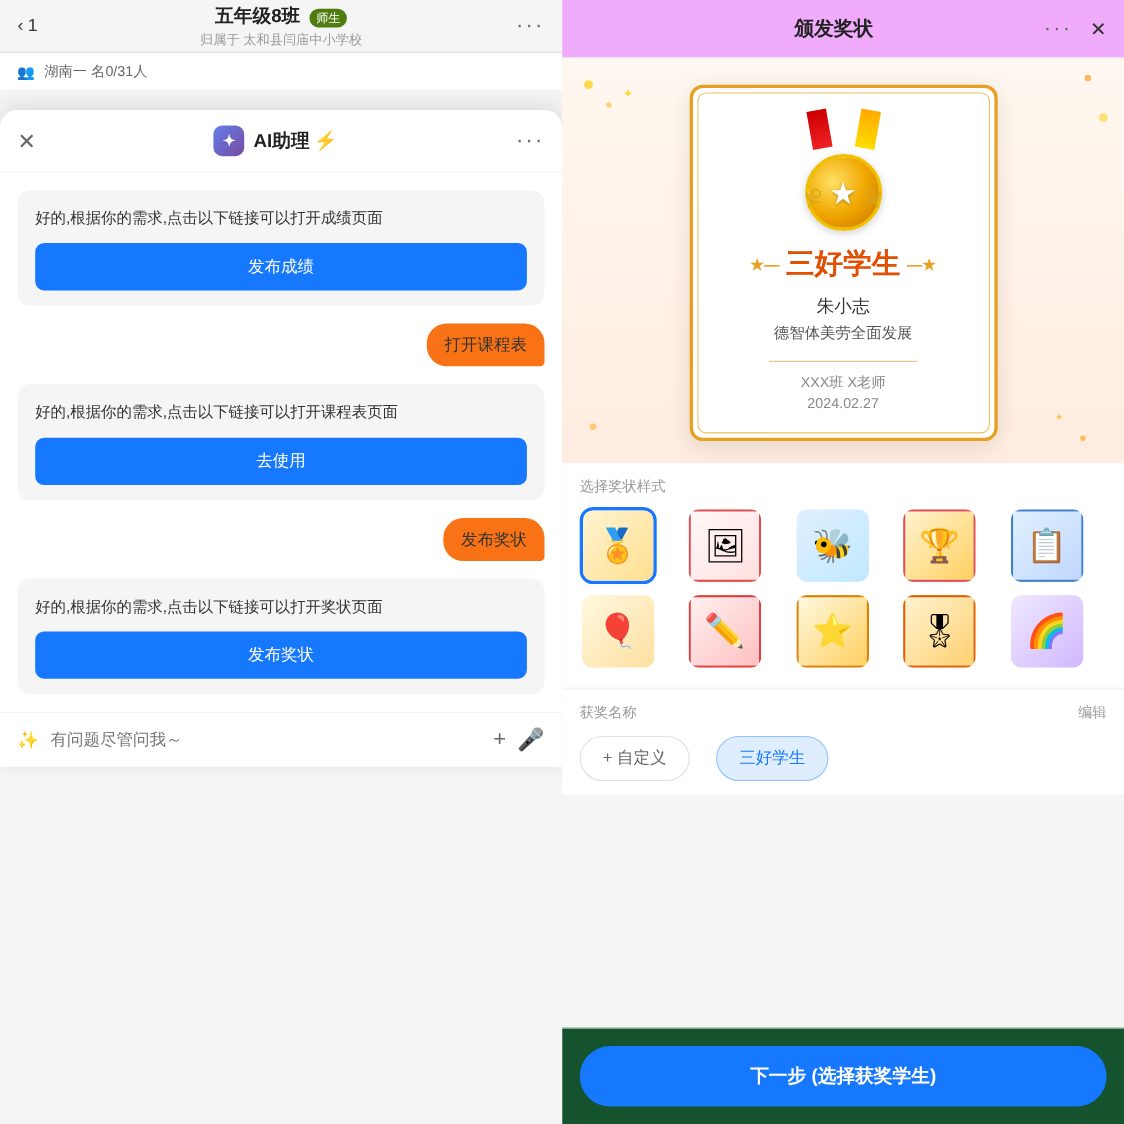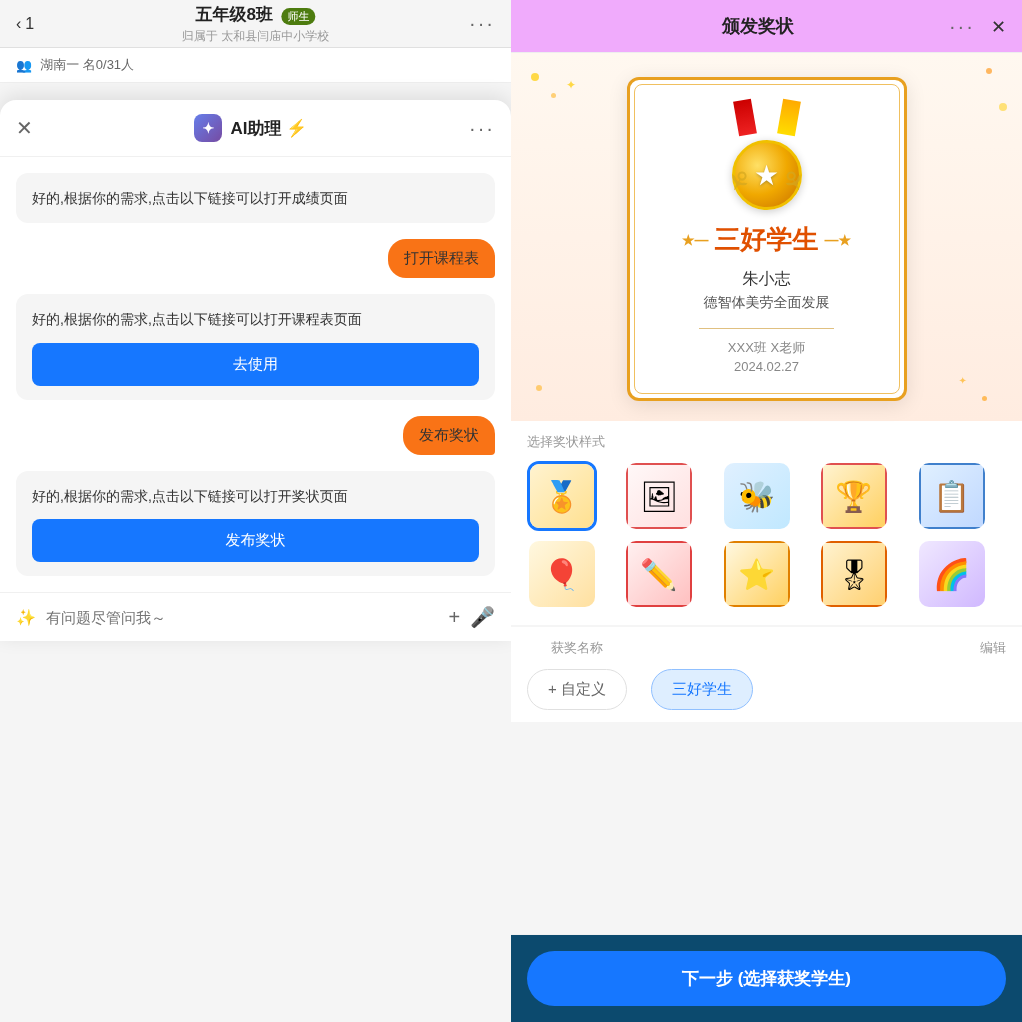--- a/index.html
+++ b/index.html
@@ -433,21 +433,20 @@
     .award-section {
       padding: 12px 16px;
       background: white;
       margin-top: 2px;
     }
     .award-section-header {
       display: flex;
       justify-content: space-between;
       align-items: center;
       margin-bottom: 12px;
-      margin-left: 24px;
     }
     .award-section-label {
       font-size: 13px;
       color: #999;
     }
     .award-section-edit {
       font-size: 13px;
       color: #999;
     }
     .award-chips {
@@ -471,21 +470,21 @@
       font-weight: 500;
     }
     .award-chip.add {
       color: #666;
       border-color: #e0e0e0;
     }
 
     
     .right-bottom {
       padding: 16px;
-      background: #0c4a6e;
+      background: #14532d;
       margin-top: auto;
       border-top: 1px solid #f0f0f0;
     }
     .next-btn {
       width: 100%;
       background: #1677ff;
       color: white;
       border: none;
       border-radius: 30px;
       padding: 16px;
@@ -539,20 +538,21 @@
         </div>
         <span>AI助理 ⚡</span>
       </div>
       <div class="ai-panel-more">···</div>
     </div>
 
     <div class="ai-chat-area">
 
       <div class="ai-message-bubble">
         <span>好的,根据你的需求,点击以下链接可以打开成绩页面</span>
+        <button class="action-btn">发布成绩</button>
       </div>
 
       <div class="user-message" style="align-self:flex-end;">打开课程表</div>
 
       <div class="ai-message-bubble">
         <span>好的,根据你的需求,点击以下链接可以打开课程表页面</span>
         <button class="action-btn">去使用</button>
       </div>
 
       <div class="user-message" style="align-self:flex-end;">发布奖状</div>

